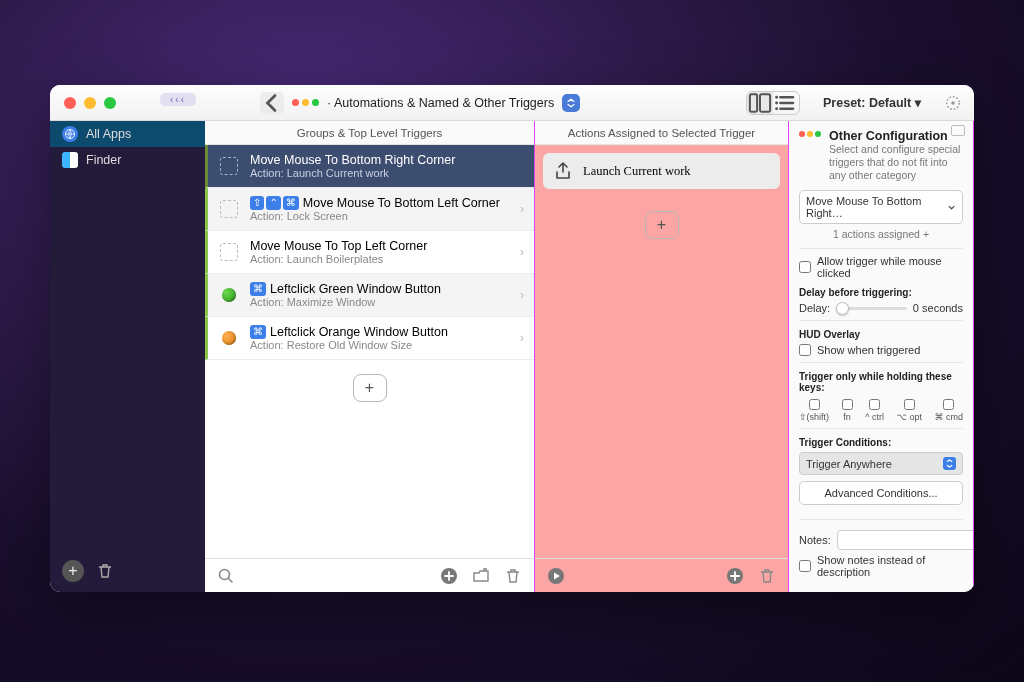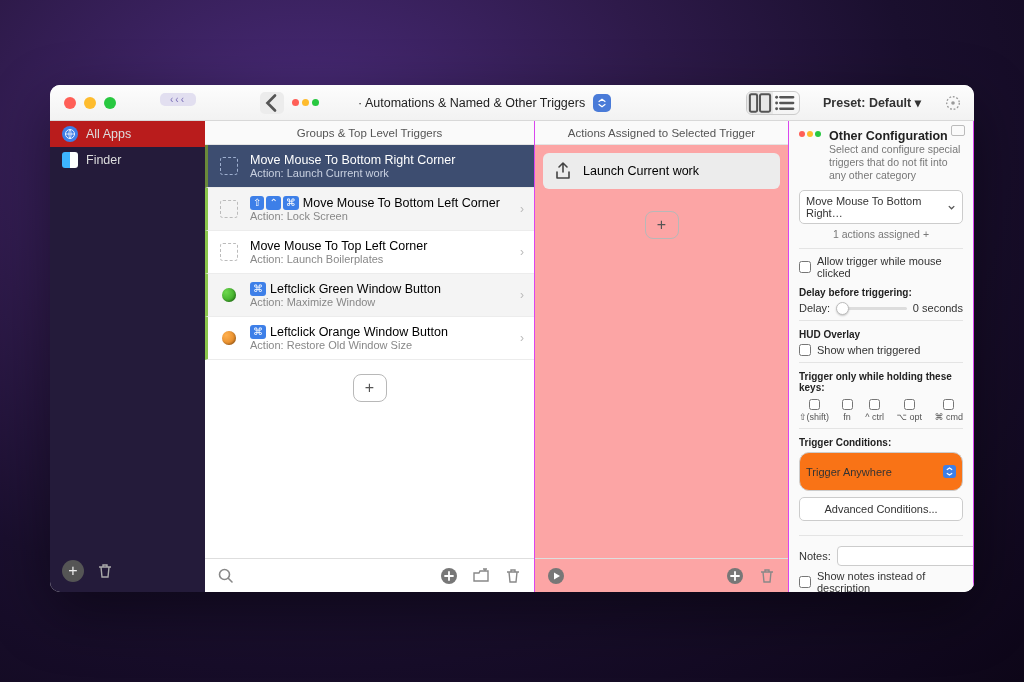--- a/index.html
+++ b/index.html
@@ -21,33 +21,33 @@
   .tl { width: 12px; height: 12px; border-radius: 50%; }
   .tl.r { background:#ff5f57;} .tl.y{background:#febc2e;} .tl.g{background:#28c840;}
   .side-toggle {
     position:absolute; left:110px; top:8px; padding:1px 10px; border-radius:5px;
     background:#e2dff0; color:#7a6fb8; font-size:10px; letter-spacing:2px;
   }
   .tb-middle{position:absolute; left:210px; display:flex; align-items:center; gap:8px;}
   .back-btn{width:24px;height:22px;border-radius:5px;background:#ececec;display:flex;align-items:center;justify-content:center;color:#555;}
   .dots-mini{display:flex;gap:3px;}
   .dots-mini span{width:7px;height:7px;border-radius:50%;}
-  .bcrumb{font-size:12.5px;color:#222;margin-left:31px;}
+  .bcrumb{font-size:12.5px;color:#222;}
   .bc-chev{width:18px;height:18px;border-radius:5px;background:#4a7bd8;display:flex;align-items:center;justify-content:center;}
   .bc-chev svg{width:12px;height:12px;fill:#fff;}
   .tb-right{position:absolute;right:12px;display:flex;align-items:center;gap:23px;}
   .view-toggle{display:flex;border:1px solid #ccc;border-radius:6px;overflow:hidden;}
   .vt{width:26px;height:22px;display:flex;align-items:center;justify-content:center;color:#555;}
   .vt.act{background:#e8e8e8;}
   .preset{font-size:12.5px;color:#333;font-weight:600;}
   .gear{width:18px;height:18px;color:#888;}
   .body{flex:1;display:flex;min-height:0;}
   .sidebar{width:155px;background:#241b3a;color:#ddd;display:flex;flex-direction:column;font-size:12.5px;}
   .sb-item{display:flex;align-items:center;gap:8px;padding:5px 12px;}
-  .sb-item.sel{background:#b91c1c;}
+  .sb-item.sel{background:#0c4a6e;}
   .sb-ico{width:16px;height:16px;border-radius:3px;display:flex;align-items:center;justify-content:center;}
   .sb-foot{margin-top:auto;display:flex;gap:10px;padding:10px 12px;color:#aaa;}
   .col{display:flex;flex-direction:column;border-right:1px solid #d946ef;}
   .col-triggers{width:330px;background:#fff;}
   .col-actions{flex:1;background:#fca5a5;}
   .col-config{width:185px;background:#fafafa;font-size:11.5px;color:#333;}
   .col-head{height:24px;font-size:11.5px;color:#555;display:flex;align-items:center;justify-content:center;border-bottom:1px solid #e4e4e4;background:#fafafa;}
   .col-body{flex:1;overflow:hidden;position:relative;}
   .col-foot{height:34px;border-top:1px solid #dedede;display:flex;align-items:center;padding:0 10px;gap:10px;color:#777;}
   .col-foot .sp{flex:1;}
@@ -62,40 +62,40 @@
   .ball.green{background:radial-gradient(circle at 30% 30%,#6dd84e,#2a9818);box-shadow:inset -1px -1px 2px rgba(0,0,0,.3);}
   .ball.orange{background:radial-gradient(circle at 30% 30%,#ffb04e,#d97a18);box-shadow:inset -1px -1px 2px rgba(0,0,0,.3);}
   .tbody{flex:1;min-width:0;}
   .ttl{font-size:12.5px;font-weight:500;display:flex;align-items:center;gap:4px;}
   .sub{font-size:11px;color:#888;}
   .kbd{display:inline-flex;gap:2px;}
   .kbd span{background:#3d7fe8;color:#fff;font-size:10px;padding:0 3px;border-radius:3px;line-height:14px;}
   .chev{color:#bbb;font-size:12px;}
   .add-below{display:flex;justify-content:center;padding:14px 0;}
   .add-btn{width:34px;height:28px;border:1.5px solid #b8b8b8;border-radius:8px;display:flex;align-items:center;justify-content:center;color:#555;font-size:16px;}
-  .action-row{display:flex;align-items:center;gap:10px;margin:8px;padding:8px 10px;background:#ececec;border-radius:6px;}
+  .action-row{display:flex;align-items:center;gap:10px;margin:8px;padding:8px 10px;background:#ececec;border-radius:6px;font-family:Liberation Serif, serif;}
   .share-ico{width:20px;height:20px;color:#444;}
   .cfg-body{padding:8px 10px;overflow-y:auto;}
   .cfg-top{display:flex;gap:8px;align-items:flex-start;margin-bottom:8px;position:relative;}
   .cfg-title{font-size:12.5px;font-weight:700;color:#222;}
   .cfg-sub{font-size:10.5px;color:#777;line-height:1.25;}
   .winico{position:absolute;right:-2px;top:-4px;width:14px;height:11px;border:1.2px solid #bbb;border-radius:2px;}
   .sel-box{border:1px solid #ccc;border-radius:5px;padding:4px 6px;font-size:11px;display:flex;justify-content:space-between;align-items:center;margin-bottom:4px;background:#fff;}
   .assigned{text-align:center;font-size:10.5px;color:#777;margin-bottom:8px;}
   .hr{height:1px;background:#e4e4e4;margin:6px 0;}
   .chk{display:flex;align-items:center;gap:6px;font-size:11px;margin:4px 0;}
   .chk input{width:12px;height:12px;}
   .sect{font-size:10px;font-weight:700;margin:8px 0 4px;color:#222;}
   .delay{display:flex;align-items:center;gap:6px;font-size:11px;}
   .slider{flex:1;height:3px;background:#ddd;border-radius:2px;position:relative;}
   .slider .kn{position:absolute;left:0;top:-5px;width:13px;height:13px;border-radius:50%;background:#fff;border:1px solid #bbb;box-shadow:0 1px 2px rgba(0,0,0,.2);}
   .modrow{display:flex;justify-content:space-between;margin:6px 0 2px;}
   .mod{display:flex;flex-direction:column;align-items:center;font-size:9px;color:#555;}
   .mod input{width:11px;height:11px;margin-bottom:2px;}
-  .cond{border:1px solid #ccc;border-radius:10px;padding:12px 6px;font-size:11px;display:flex;justify-content:space-between;align-items:center;background:#f97316;}
+  .cond{border:1px solid #ccc;border-radius:4px;padding:4px 6px;font-size:11px;display:flex;justify-content:space-between;align-items:center;background:#e5e5e5;}
   .cond .sq{width:13px;height:13px;background:#3d7fe8;border-radius:3px;display:flex;align-items:center;justify-content:center;}
   .adv-btn{width:100%;padding:5px;border:1px solid #ccc;border-radius:5px;background:#fff;font-size:11px;margin-top:6px;text-align:center;}
   .notes{display:flex;align-items:center;gap:6px;font-size:11px;margin-top:10px;}
   .notes input{flex:1;border:1px solid #ccc;border-radius:4px;padding:2px 4px;font-size:11px;height:20px;}
   svg{display:block;}
   .ico-btn{width:22px;height:22px;display:flex;align-items:center;justify-content:center;}
   .ico-btn svg{width:18px;height:18px;}
   .dark-plus{width:22px;height:22px;border-radius:50%;background:#555;color:#eee;display:flex;align-items:center;justify-content:center;font-size:16px;}
 </style>
 </head>

